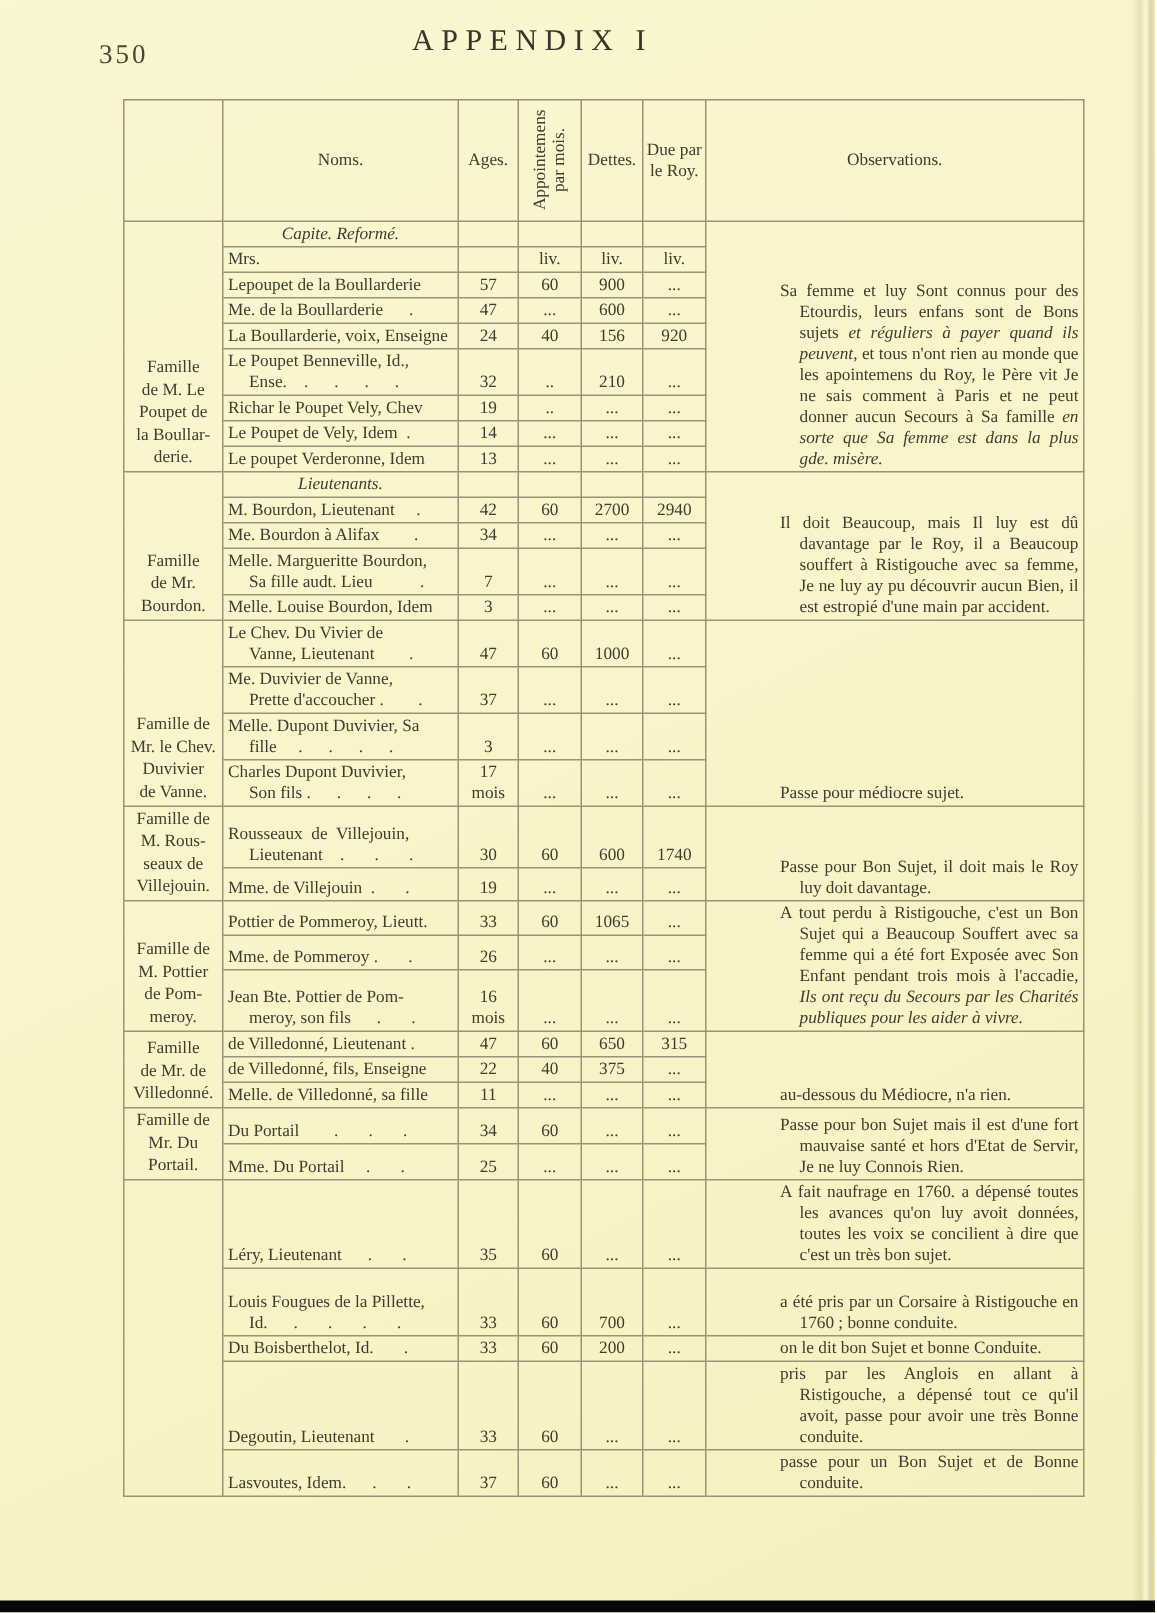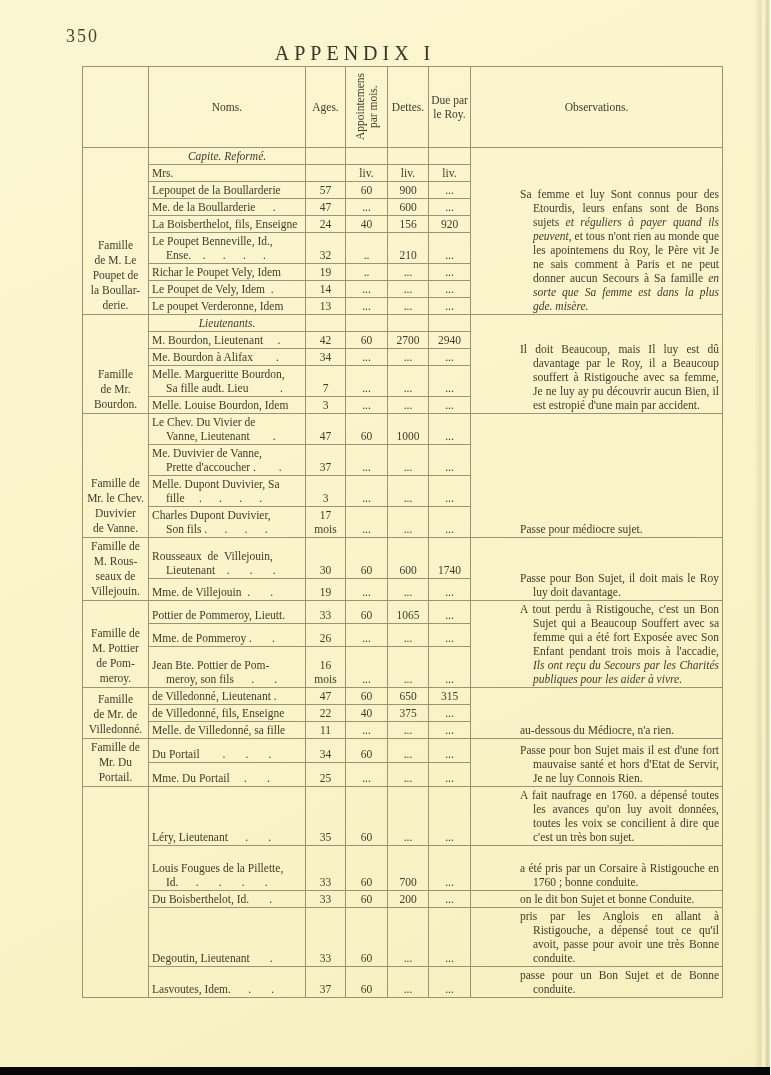--- a/index.html
+++ b/index.html
@@ -9,21 +9,21 @@
     background:linear-gradient(155deg,#faf6d0 0%,#f9f4c8 55%,#f6f0bf 100%);
     font-family:"Liberation Serif","DejaVu Serif",serif;
     color:#3e3a2c;
     overflow:hidden;
   }
   .page-number{
     position:absolute;left:66px;top:26px;
     font-size:18px;letter-spacing:2px;color:#4a4433;
   }
   .page-title{
-    position:absolute;left:0;right:60px;top:42px;
+    position:absolute;left:0;right:60px;top:16px;
     text-align:center;font-size:20px;letter-spacing:5px;color:#39352a;
   }
   table.rolltable{
     position:absolute;left:82px;top:66px;
     width:640px;border-collapse:collapse;table-layout:fixed;
     font-size:11.5px;line-height:14px;color:#403c2e;
   }
   table.rolltable,.rolltable th,.rolltable td{border:1px solid #9c9277;}
   .rolltable th{
     font-weight:normal;height:76px;vertical-align:middle;text-align:center;
@@ -132,40 +132,40 @@
         <td class="nom">
             <div class="hang">Me. de la Boullarderie      .</div>
           </td>
         <td class="num">47</td>
         <td class="num">...</td>
         <td class="num">600</td>
         <td class="num">...</td>
       </tr>
       <tr>
         <td class="nom">
-            <div class="hang">La Boisberthelot, fils, Enseigne</div>
+            <div class="hang">La Boullarderie, voix, Enseigne</div>
           </td>
         <td class="num">24</td>
         <td class="num">40</td>
         <td class="num">156</td>
         <td class="num">920</td>
       </tr>
       <tr>
         <td class="nom">
             <div class="hang">Le Poupet Benneville, Id.,
 Ense.    .      .      .      .</div>
           </td>
         <td class="num">32</td>
         <td class="num">..</td>
         <td class="num">210</td>
         <td class="num">...</td>
       </tr>
       <tr>
         <td class="nom">
-            <div class="hang">Richar le Poupet Vely, Idem</div>
+            <div class="hang">Richar le Poupet Vely, Chev</div>
           </td>
         <td class="num">19</td>
         <td class="num">..</td>
         <td class="num">...</td>
         <td class="num">...</td>
       </tr>
       <tr>
         <td class="nom">
             <div class="hang">Le Poupet de Vely, Idem  .</div>
           </td>

